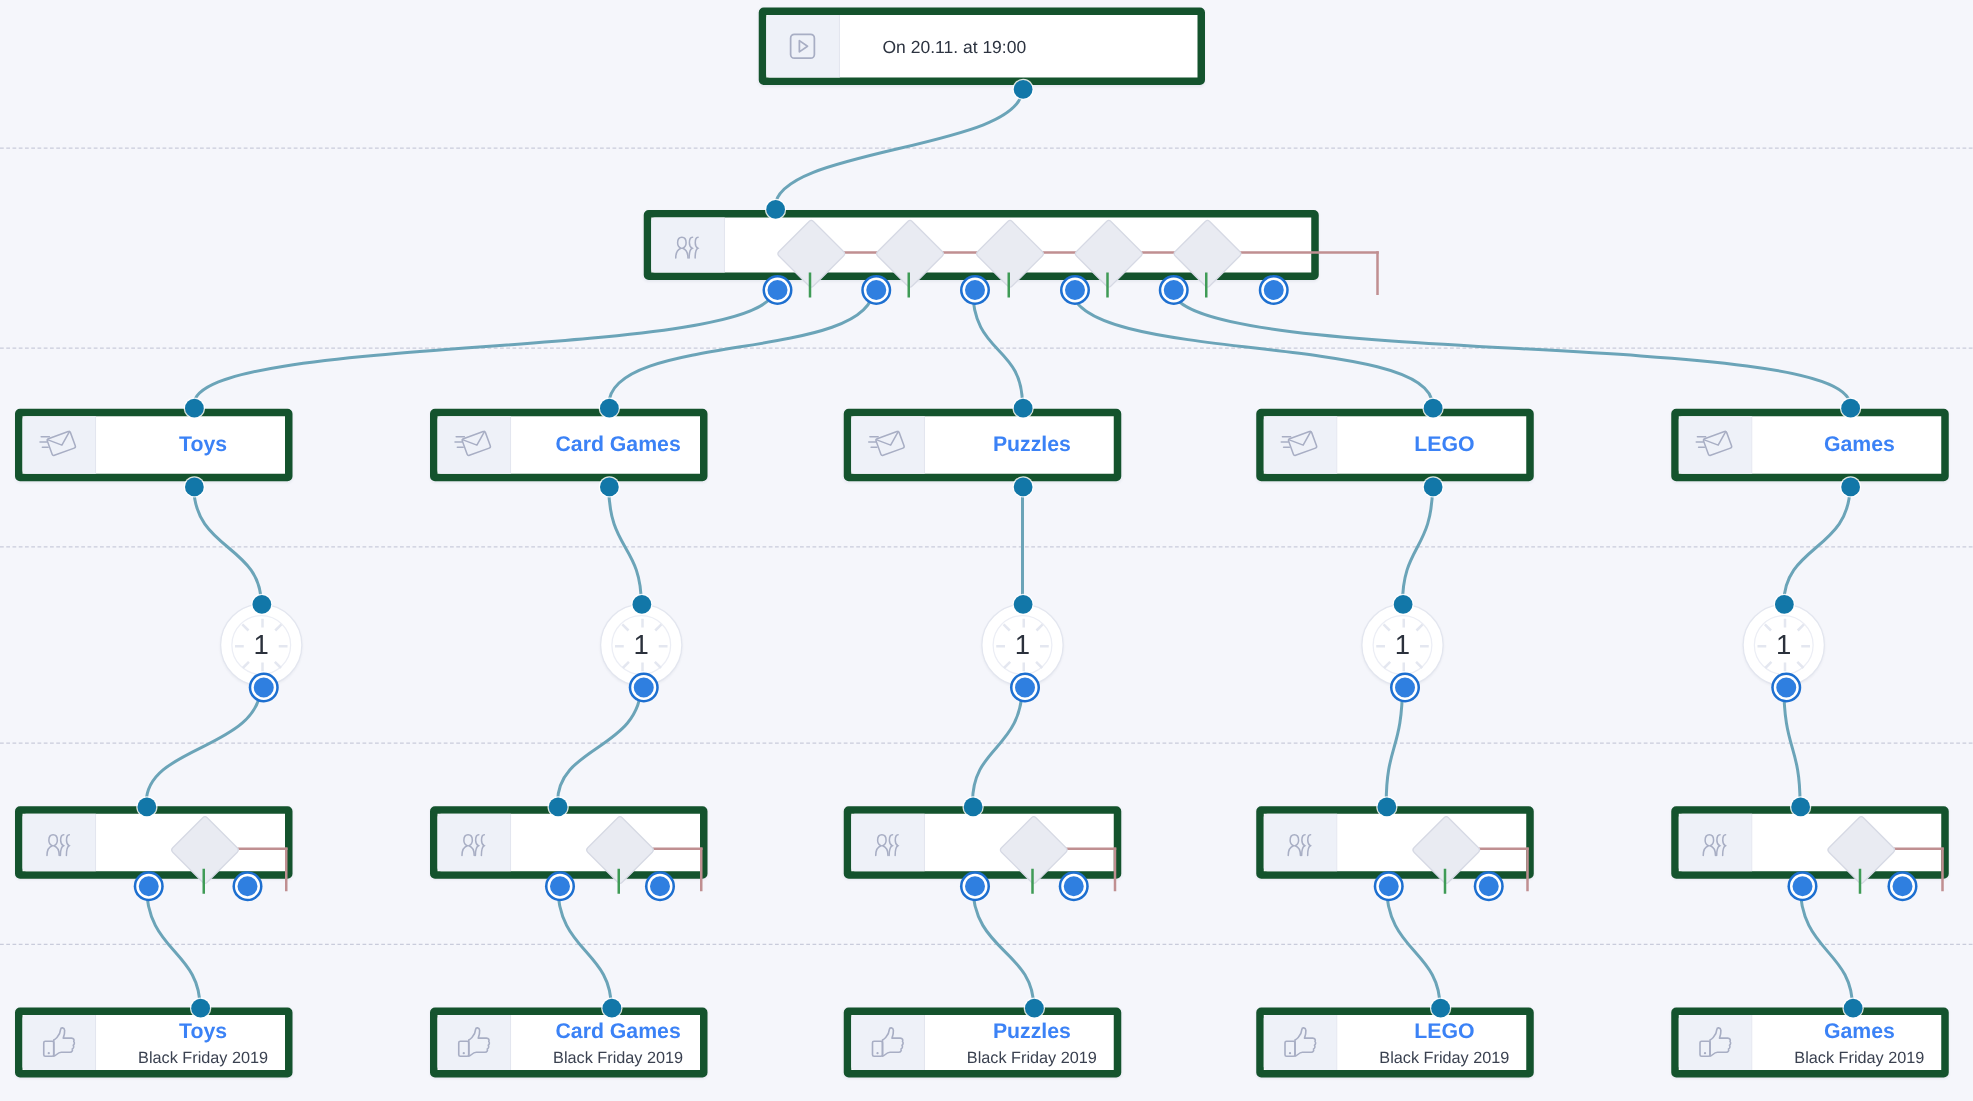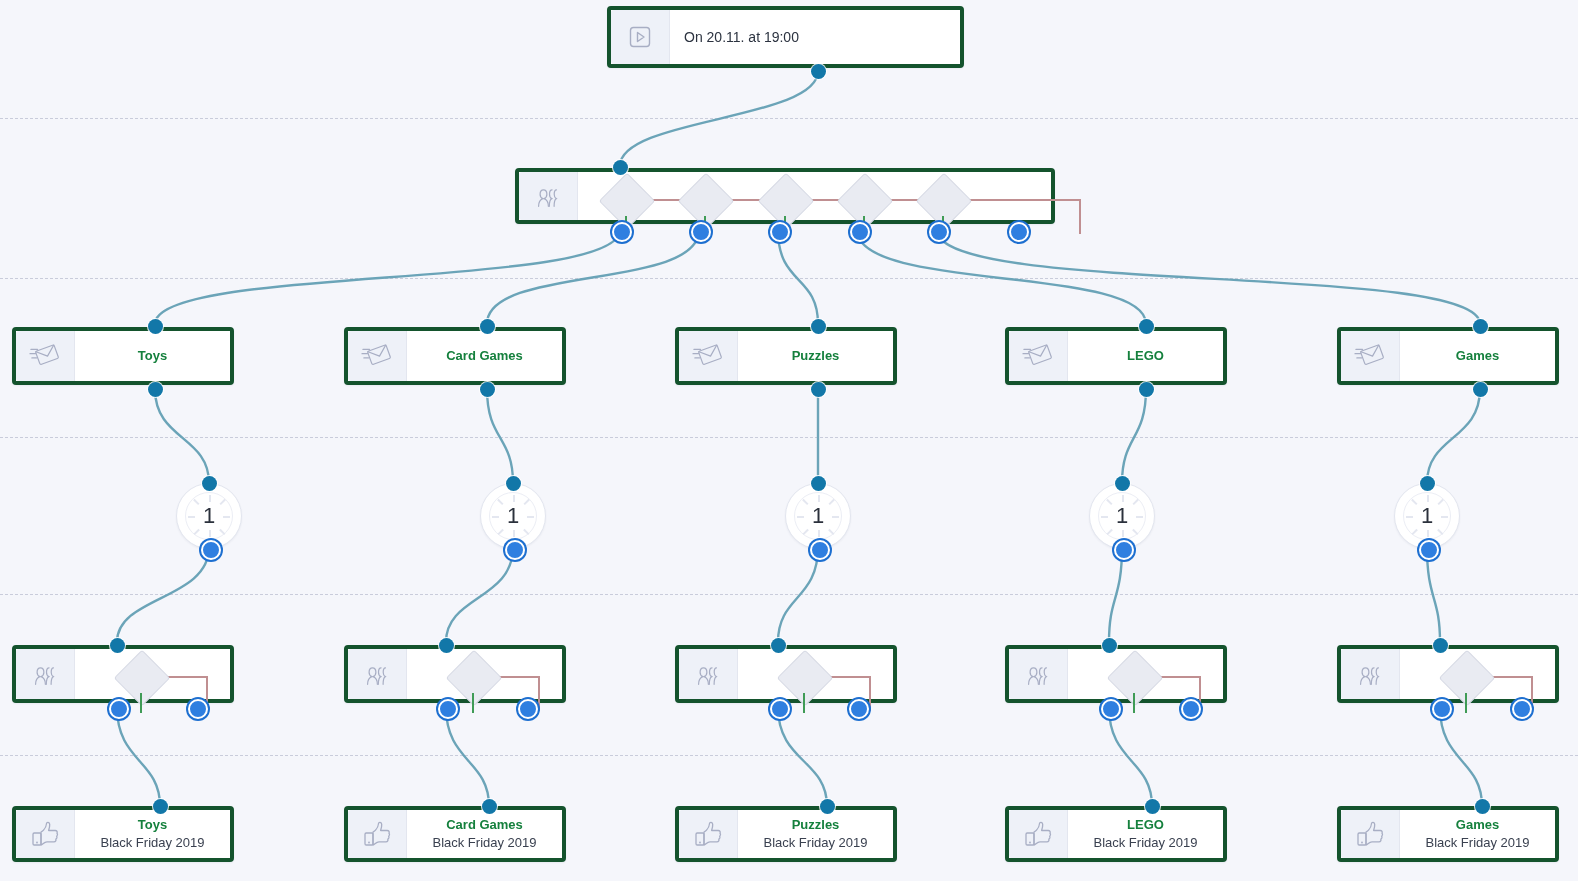--- a/index.html
+++ b/index.html
@@ -20,39 +20,40 @@
   }
 
   
   #wires{position:absolute;left:0;top:0;width:1578px;height:881px;z-index:2;pointer-events:none;}
 
   
   .node{
     position:absolute;z-index:3;
     display:flex;align-items:stretch;
     background:#ffffff;
-    border:4px solid #14532d;
+    border:6px solid #14532d;
     border-radius:4px;
     box-shadow:0 1px 2px rgba(40,50,80,.06);
     box-sizing:border-box;
+    gap:20px;
   }
   .node .icon-cell{
     width:58px;min-width:58px;
     background:#eef1f8;
     border-right:1px solid #e3e6ef;
     display:flex;align-items:center;justify-content:center;
     border-radius:3px 0 0 3px;
   }
   .node .body{
     flex:1;display:flex;flex-direction:column;
     align-items:center;justify-content:center;
     padding:0 12px;overflow:hidden;
   }
   .node .title{
-    font-size:13px;font-weight:bold;color:#15803d;
+    font-size:17px;font-weight:bold;color:#3b82f6;
     white-space:nowrap;line-height:1.15;
   }
   .node .subtitle{
     font-size:13px;color:#3a4150;margin-top:3px;white-space:nowrap;
   }
   .node .plain{
     font-size:14px;color:#2c3340;white-space:nowrap;
   }
 
   

